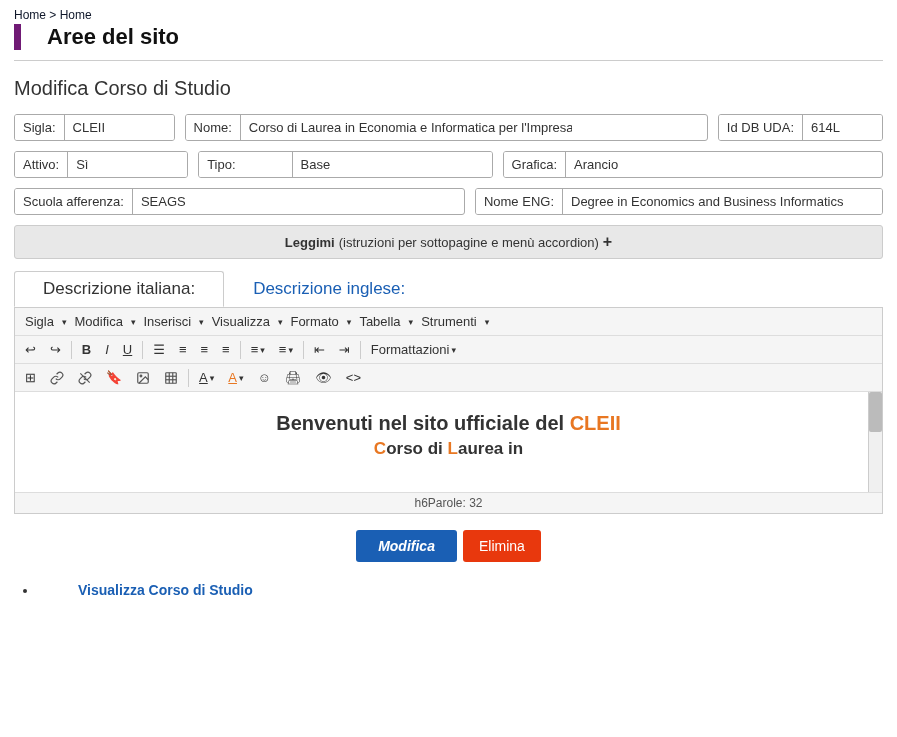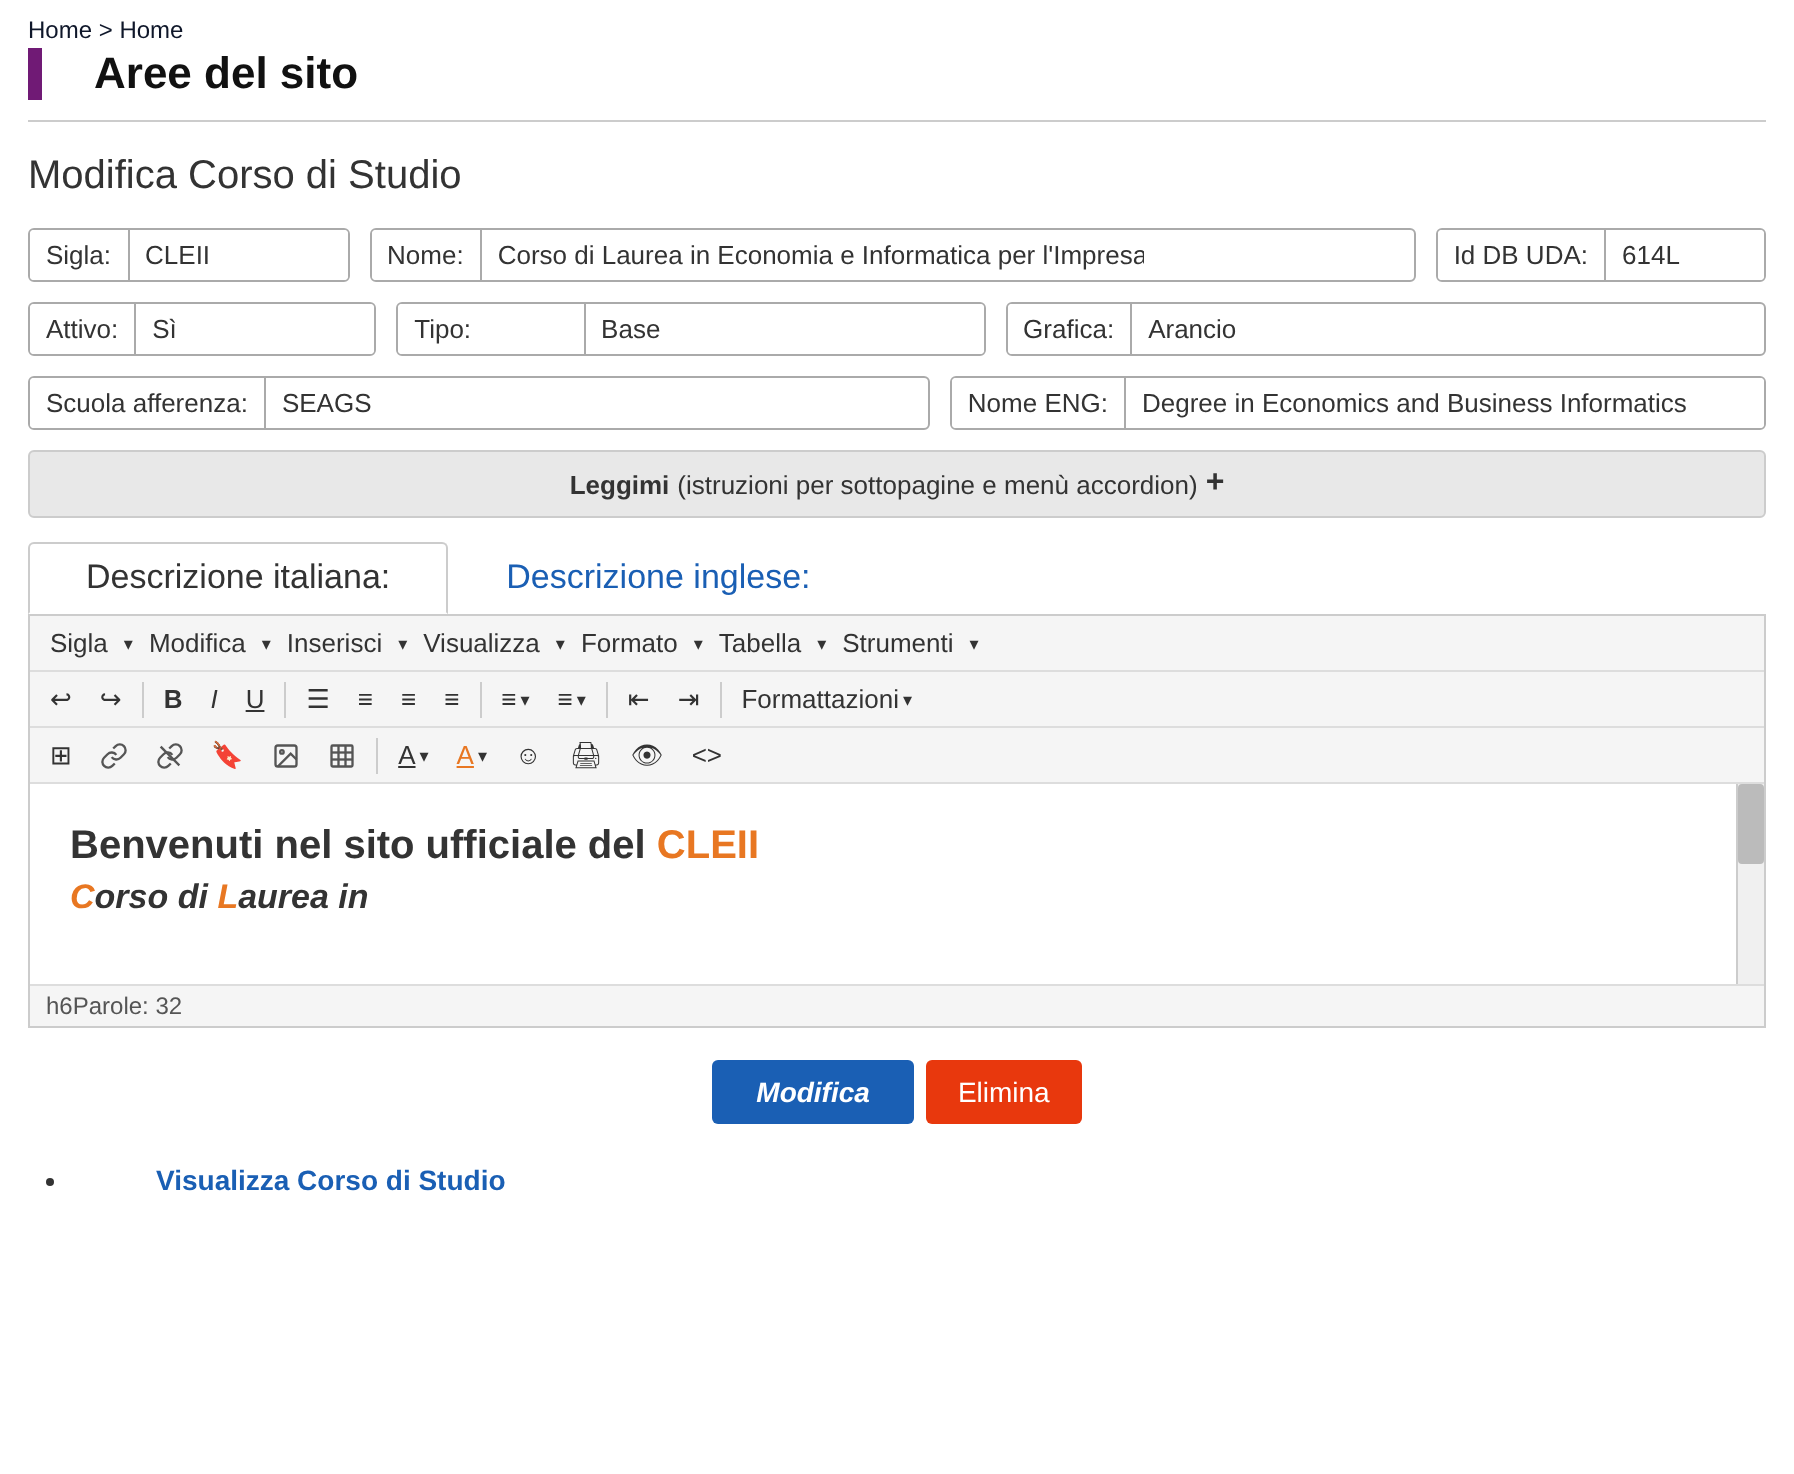--- a/index.html
+++ b/index.html
@@ -141,35 +141,34 @@
       height: 18px;
       background: #ccc;
       margin: 0 2px;
     }
     .dropdown-arrow { font-size: 9px; }
 
     .editor-content-area {
       min-height: 100px;
       background: #fff;
       padding: 20px;
-      text-align: left;
+      text-align: center;
       position: relative;
       overflow: hidden;
     }
     .editor-welcome {
       font-size: 20px;
       font-weight: bold;
       color: #333;
       margin-bottom: 4px;
     }
     .editor-subtitle {
       font-size: 17px;
       color: #333;
       font-weight: bold;
-      font-style: italic;
     }
     .scrollbar-placeholder {
       position: absolute;
       right: 0;
       top: 0;
       width: 14px;
       height: 100%;
       background: #f0f0f0;
       border-left: 1px solid #ccc;
     }
@@ -179,21 +178,21 @@
       background: #bbb;
       border-radius: 2px;
     }
     .editor-statusbar {
       background: #f5f5f5;
       border-top: 1px solid #ddd;
       padding: 3px 8px;
       font-size: 12px;
       color: #555;
       display: flex;
-      justify-content: flex-start;
+      justify-content: center;
       align-items: center;
     }
 
     .actions-row {
       display: flex;
       justify-content: center;
       gap: 6px;
       margin: 16px 0;
     }
     .btn-modifica {

